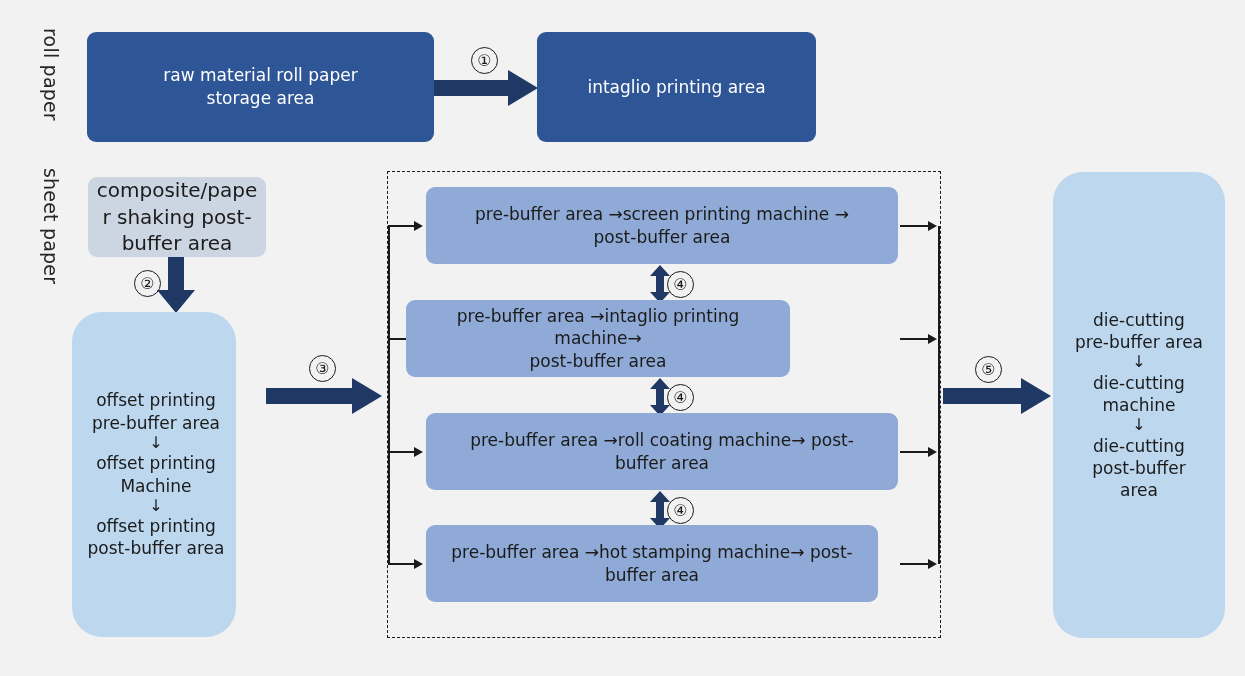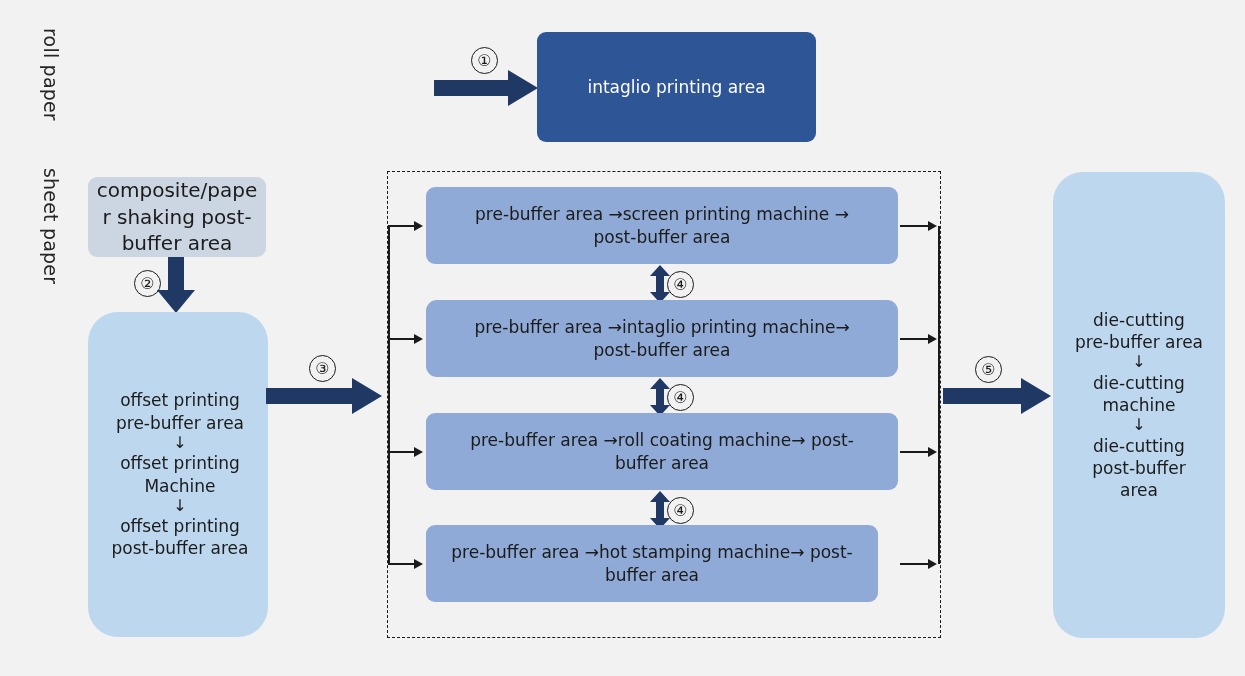--- a/index.html
+++ b/index.html
@@ -126,20 +126,24 @@
   .stack-seg { white-space: pre-line; }
 </style>
 </head>
 <body>
 
 <div id="canvas">
 
   <div class="row-label" style="left:62px; top:28px;">roll paper</div>
   <div class="row-label" style="left:62px; top:168px;">sheet paper</div>
 
+  <div class="node node-dark" style="left:87px; top:32px; width:347px; height:110px;">
+    <span class="stack-seg">raw material roll paper
+storage area</span>
+  </div>
 
   <div class="block-arrow" style="left:434px; top:70px;">
     <svg width="104" height="36" viewBox="0 0 104 36">
       <polygon points="0,10 74,10 74,0 104,18 74,36 74,26 0,26" fill="#1f3864"></polygon>
     </svg>
   </div>
   <div class="step-num" style="left:471px; top:47px;">①</div>
 
   <div class="node node-dark" style="left:537px; top:32px; width:279px; height:110px;">
     <span class="stack-seg">intaglio printing area</span>
@@ -151,21 +155,21 @@
 buffer area</span>
   </div>
 
   <div class="block-arrow" style="left:157px; top:257px;">
     <svg width="38" height="56" viewBox="0 0 38 56">
       <polygon points="11,0 27,0 27,33 38,33 19,56 0,33 11,33" fill="#1f3864"></polygon>
     </svg>
   </div>
   <div class="step-num" style="left:134px; top:270px;">②</div>
 
-  <div class="node node-light" style="left:88px; top:312px; width:180px; height:325px;padding-left:12px;">
+  <div class="node node-light" style="left:72px; top:312px; width:164px; height:325px;padding-left:12px;">
     <div class="stack-text">
       <span class="stack-seg">offset printing
 pre-buffer area</span>
       <span class="stack-arrow">↓</span>
       <span class="stack-seg">offset printing
 Machine</span>
       <span class="stack-arrow">↓</span>
       <span class="stack-seg">offset printing
 post-buffer area</span>
     </div>
@@ -195,21 +199,21 @@
 
   <div class="block-arrow" style="left:650px; top:265px;">
     <svg width="20" height="38" viewBox="0 0 20 38">
       <polygon points="10,0 20,11 14,11 14,27 20,27 10,38 0,27 6,27 6,11 0,11" fill="#1f3864"></polygon>
     </svg>
   </div>
   <div class="step-num" style="left:667px; top:271px;">④</div>
 
   <div class="thin-line h" style="left:388px; top:338px; width:28px;"></div>
   <div class="thin-arrowhead" style="left:414px; top:334px;"></div>
-  <div class="node node-mid" style="left:426px; top:300px; width:472px; height:77px;border-radius:11px;">
+  <div class="node node-mid" style="left:406px; top:300px; width:384px; height:77px;">
     <span class="stack-seg">pre-buffer area →intaglio printing machine→
 post-buffer area</span>
   </div>
   <div class="thin-line h" style="left:900px; top:338px; width:28px;"></div>
   <div class="thin-arrowhead" style="left:928px; top:334px;"></div>
 
   <div class="block-arrow" style="left:650px; top:378px;">
     <svg width="20" height="38" viewBox="0 0 20 38">
       <polygon points="10,0 20,11 14,11 14,27 20,27 10,38 0,27 6,27 6,11 0,11" fill="#1f3864"></polygon>
     </svg>

